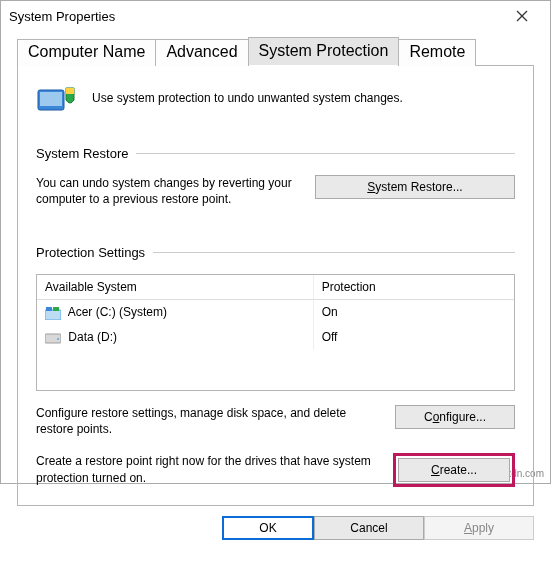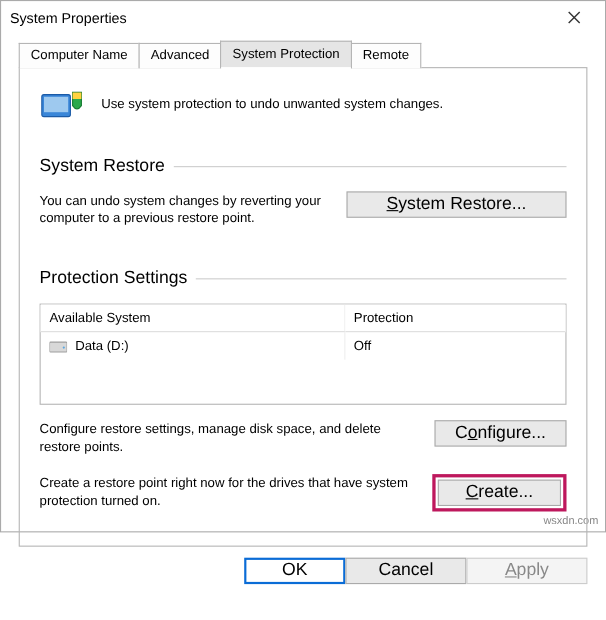--- a/index.html
+++ b/index.html
@@ -44,21 +44,21 @@
     display: flex;
     position: relative;
     z-index: 2;
   }
   .tab {
     padding: 4px 10px 5px 10px;
     border: 1px solid #b5b5b5;
     border-bottom: none;
     background: #fff;
     margin-right: -1px;
-    font-size: 12px;
+    font-size: 16px;
   }
   .tab.inactive {
     background: #fdfdfd;
     margin-top: 2px;
     padding-top: 3px;
   }
   .tab.active {
     position: relative;
     z-index: 3;
     background: #e5e5e5;
@@ -87,21 +87,21 @@
   .shield-icon {
     width: 44px; height: 36px;
     display: inline-block;
   }
   .section-header {
     display: flex;
     align-items: center;
     gap: 8px;
     margin-top: 14px;
     margin-bottom: 14px;
-    font-size: 16px;
+    font-size: 13px;
     color: #000;
   }
   .section-header .line {
     flex: 1;
     height: 1px;
     background: #ccc;
   }
   .restore-row {
     display: flex;
     gap: 10px;
@@ -110,21 +110,21 @@
   .restore-row .text {
     flex: 1;
     line-height: 1.35;
   }
   .btn {
     min-width: 110px;
     height: 24px;
     border: 1px solid #aaa;
     background: #e9e9e9;
     font-family: inherit;
-    font-size: 16px;
+    font-size: 12px;
     padding: 0 10px;
   }
   .btn-wide { min-width: 200px; }
   .settings-table {
     border: 1px solid #b5b5b5;
     margin-top: 2px;
   }
   .settings-table .thead {
     display: flex;
     background: #fff;
@@ -250,20 +250,33 @@
         <span>Protection Settings</span>
         <span class="line"></span>
       </div>
 
       <div class="settings-table">
         <div class="thead">
           <div class="th">Available System</div>
           <div class="th">Protection</div>
         </div>
         <div class="tbody">
+          <div class="tr">
+            <div class="td">
+              <span class="drive-icon">
+                <svg width="16" height="14" viewBox="0 0 16 14">
+                  <rect x="0" y="4" width="16" height="10" rx="1" fill="#bcdcf4" stroke="#5aa7e0"></rect>
+                  <rect x="1" y="1" width="6" height="4" fill="#3a86d8"></rect>
+                  <rect x="8" y="1" width="6" height="4" fill="#2aa84a"></rect>
+                </svg>
+              </span>
+              <span>Acer (C:) (System)</span>
+            </div>
+            <div class="td">On</div>
+          </div>
           <div class="tr">
             <div class="td">
               <span class="drive-icon">
                 <svg width="16" height="14" viewBox="0 0 16 14">
                   <rect x="0" y="3" width="16" height="9" rx="1" fill="#d8d8d8" stroke="#9e9e9e"></rect>
                   <circle cx="13" cy="8" r="1" fill="#5aa7e0"></circle>
                 </svg>
               </span>
               <span>Data (D:)</span>
             </div>

